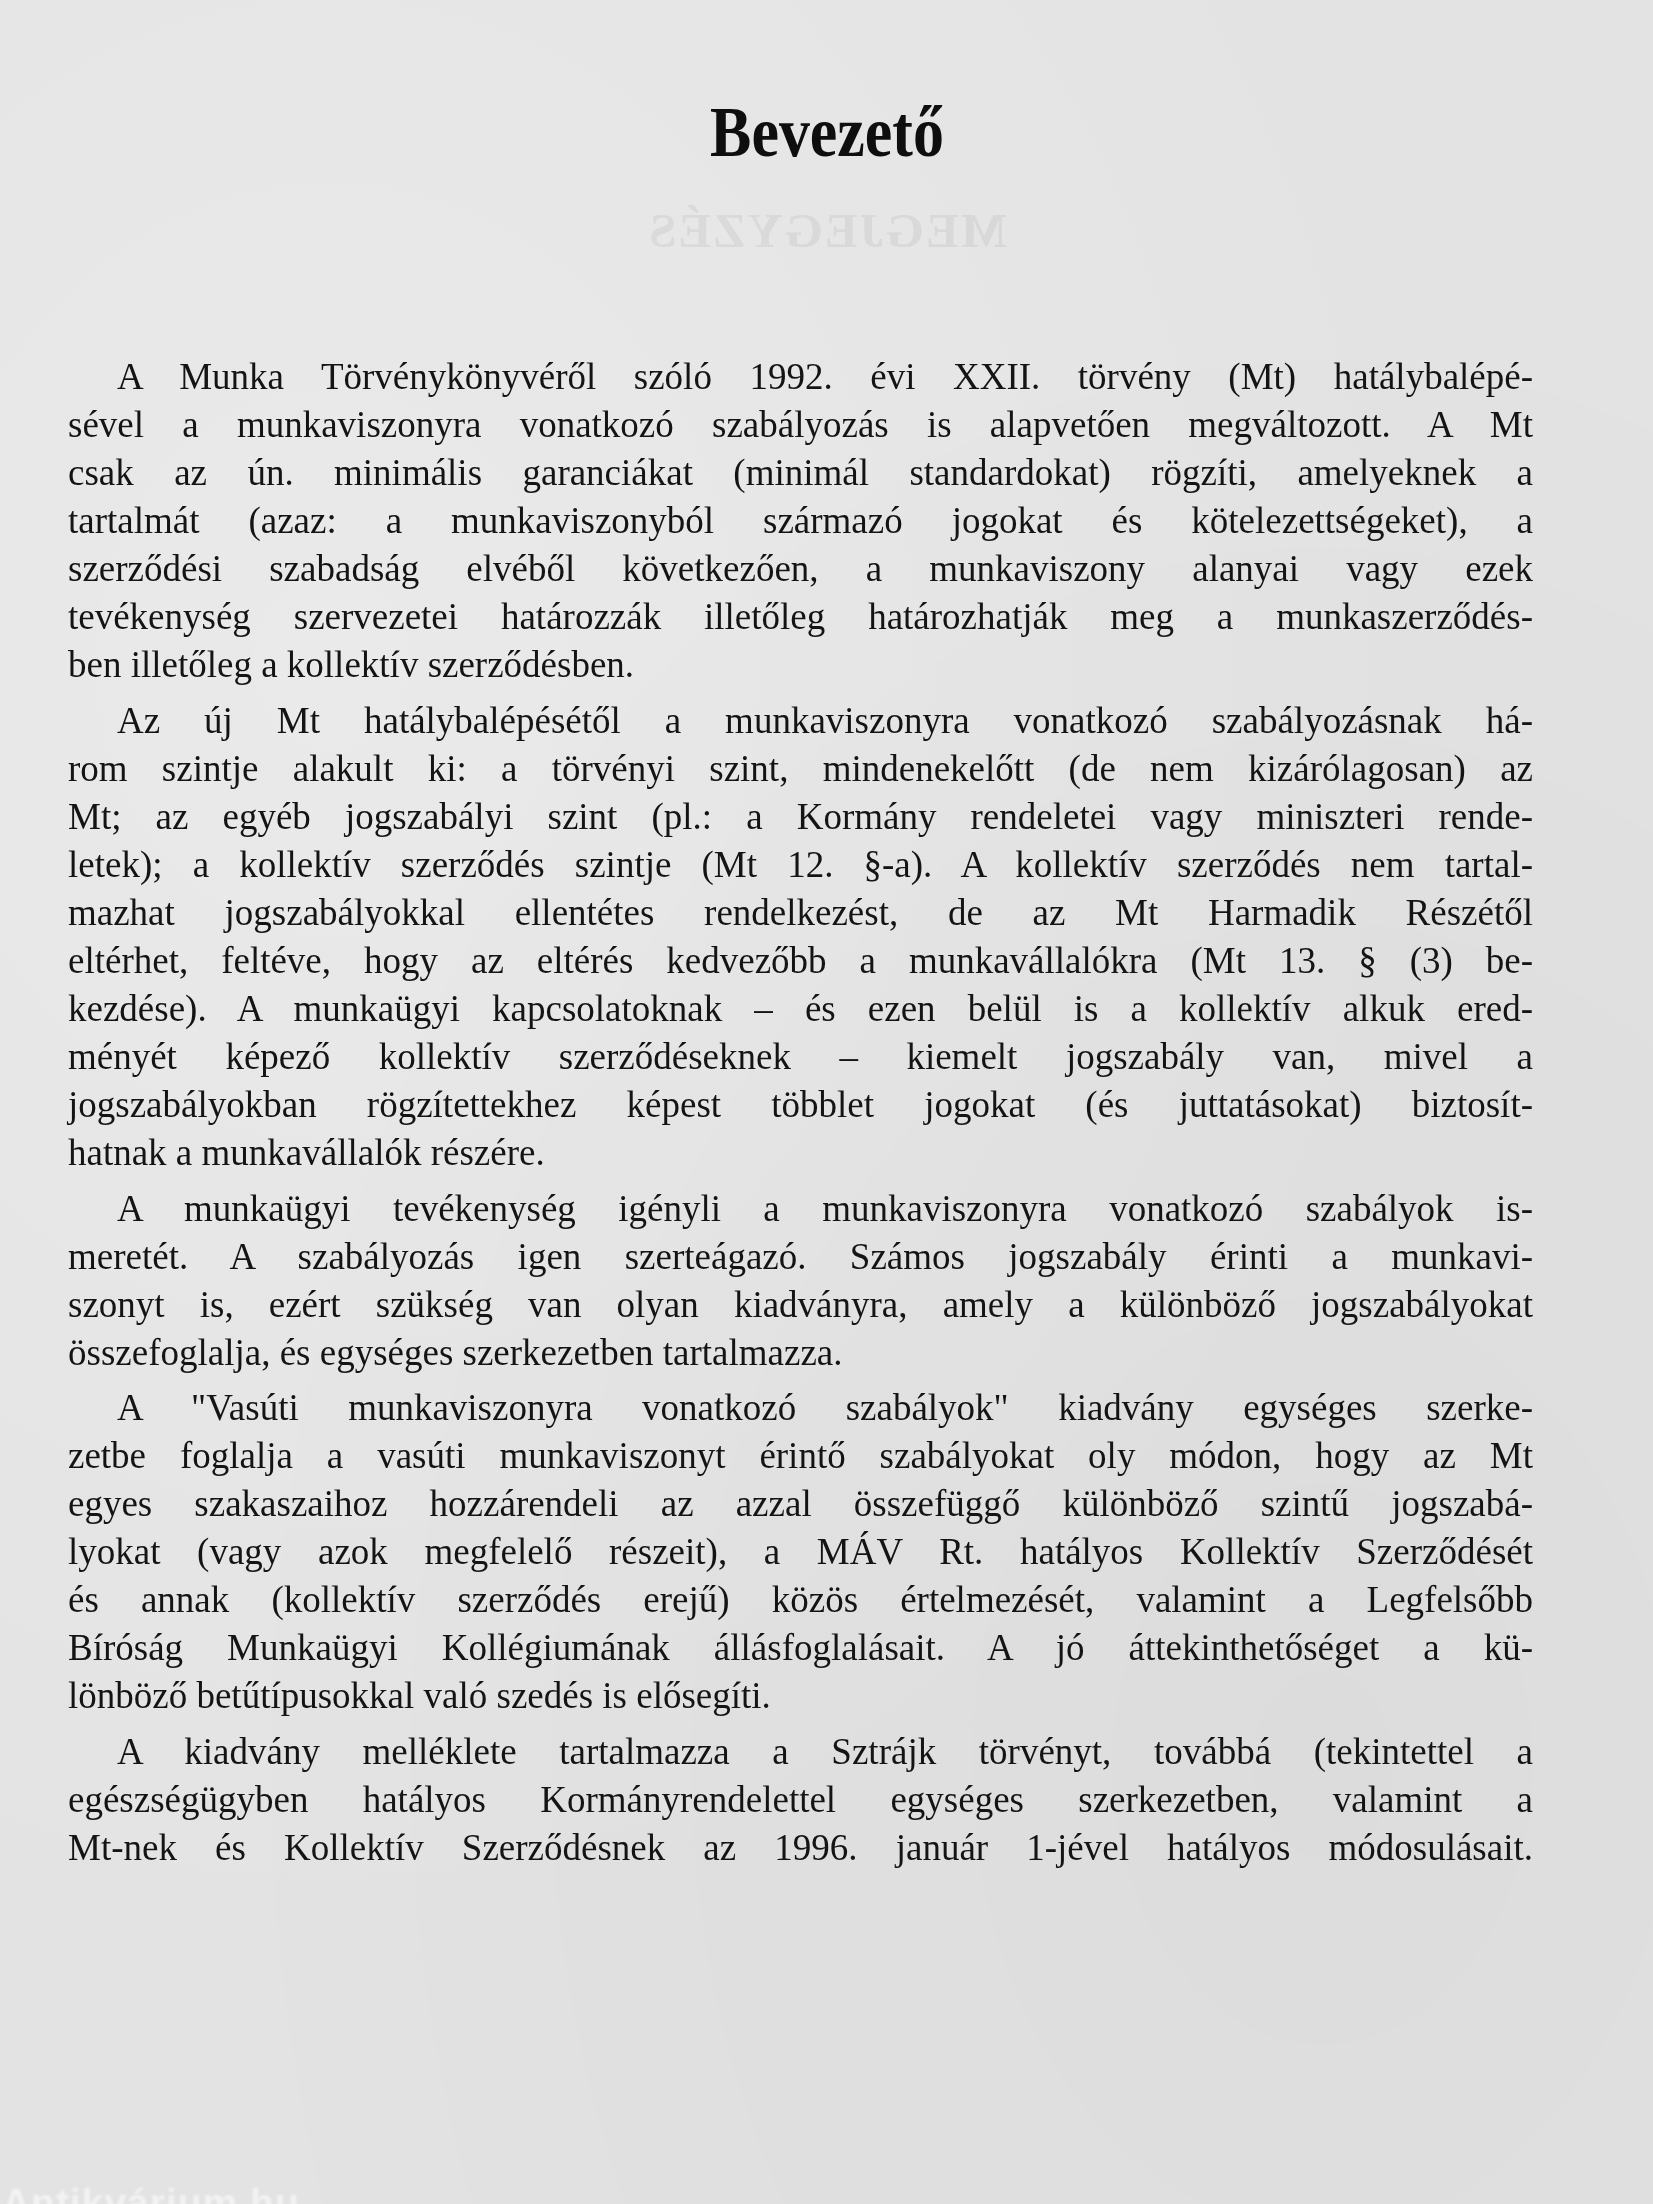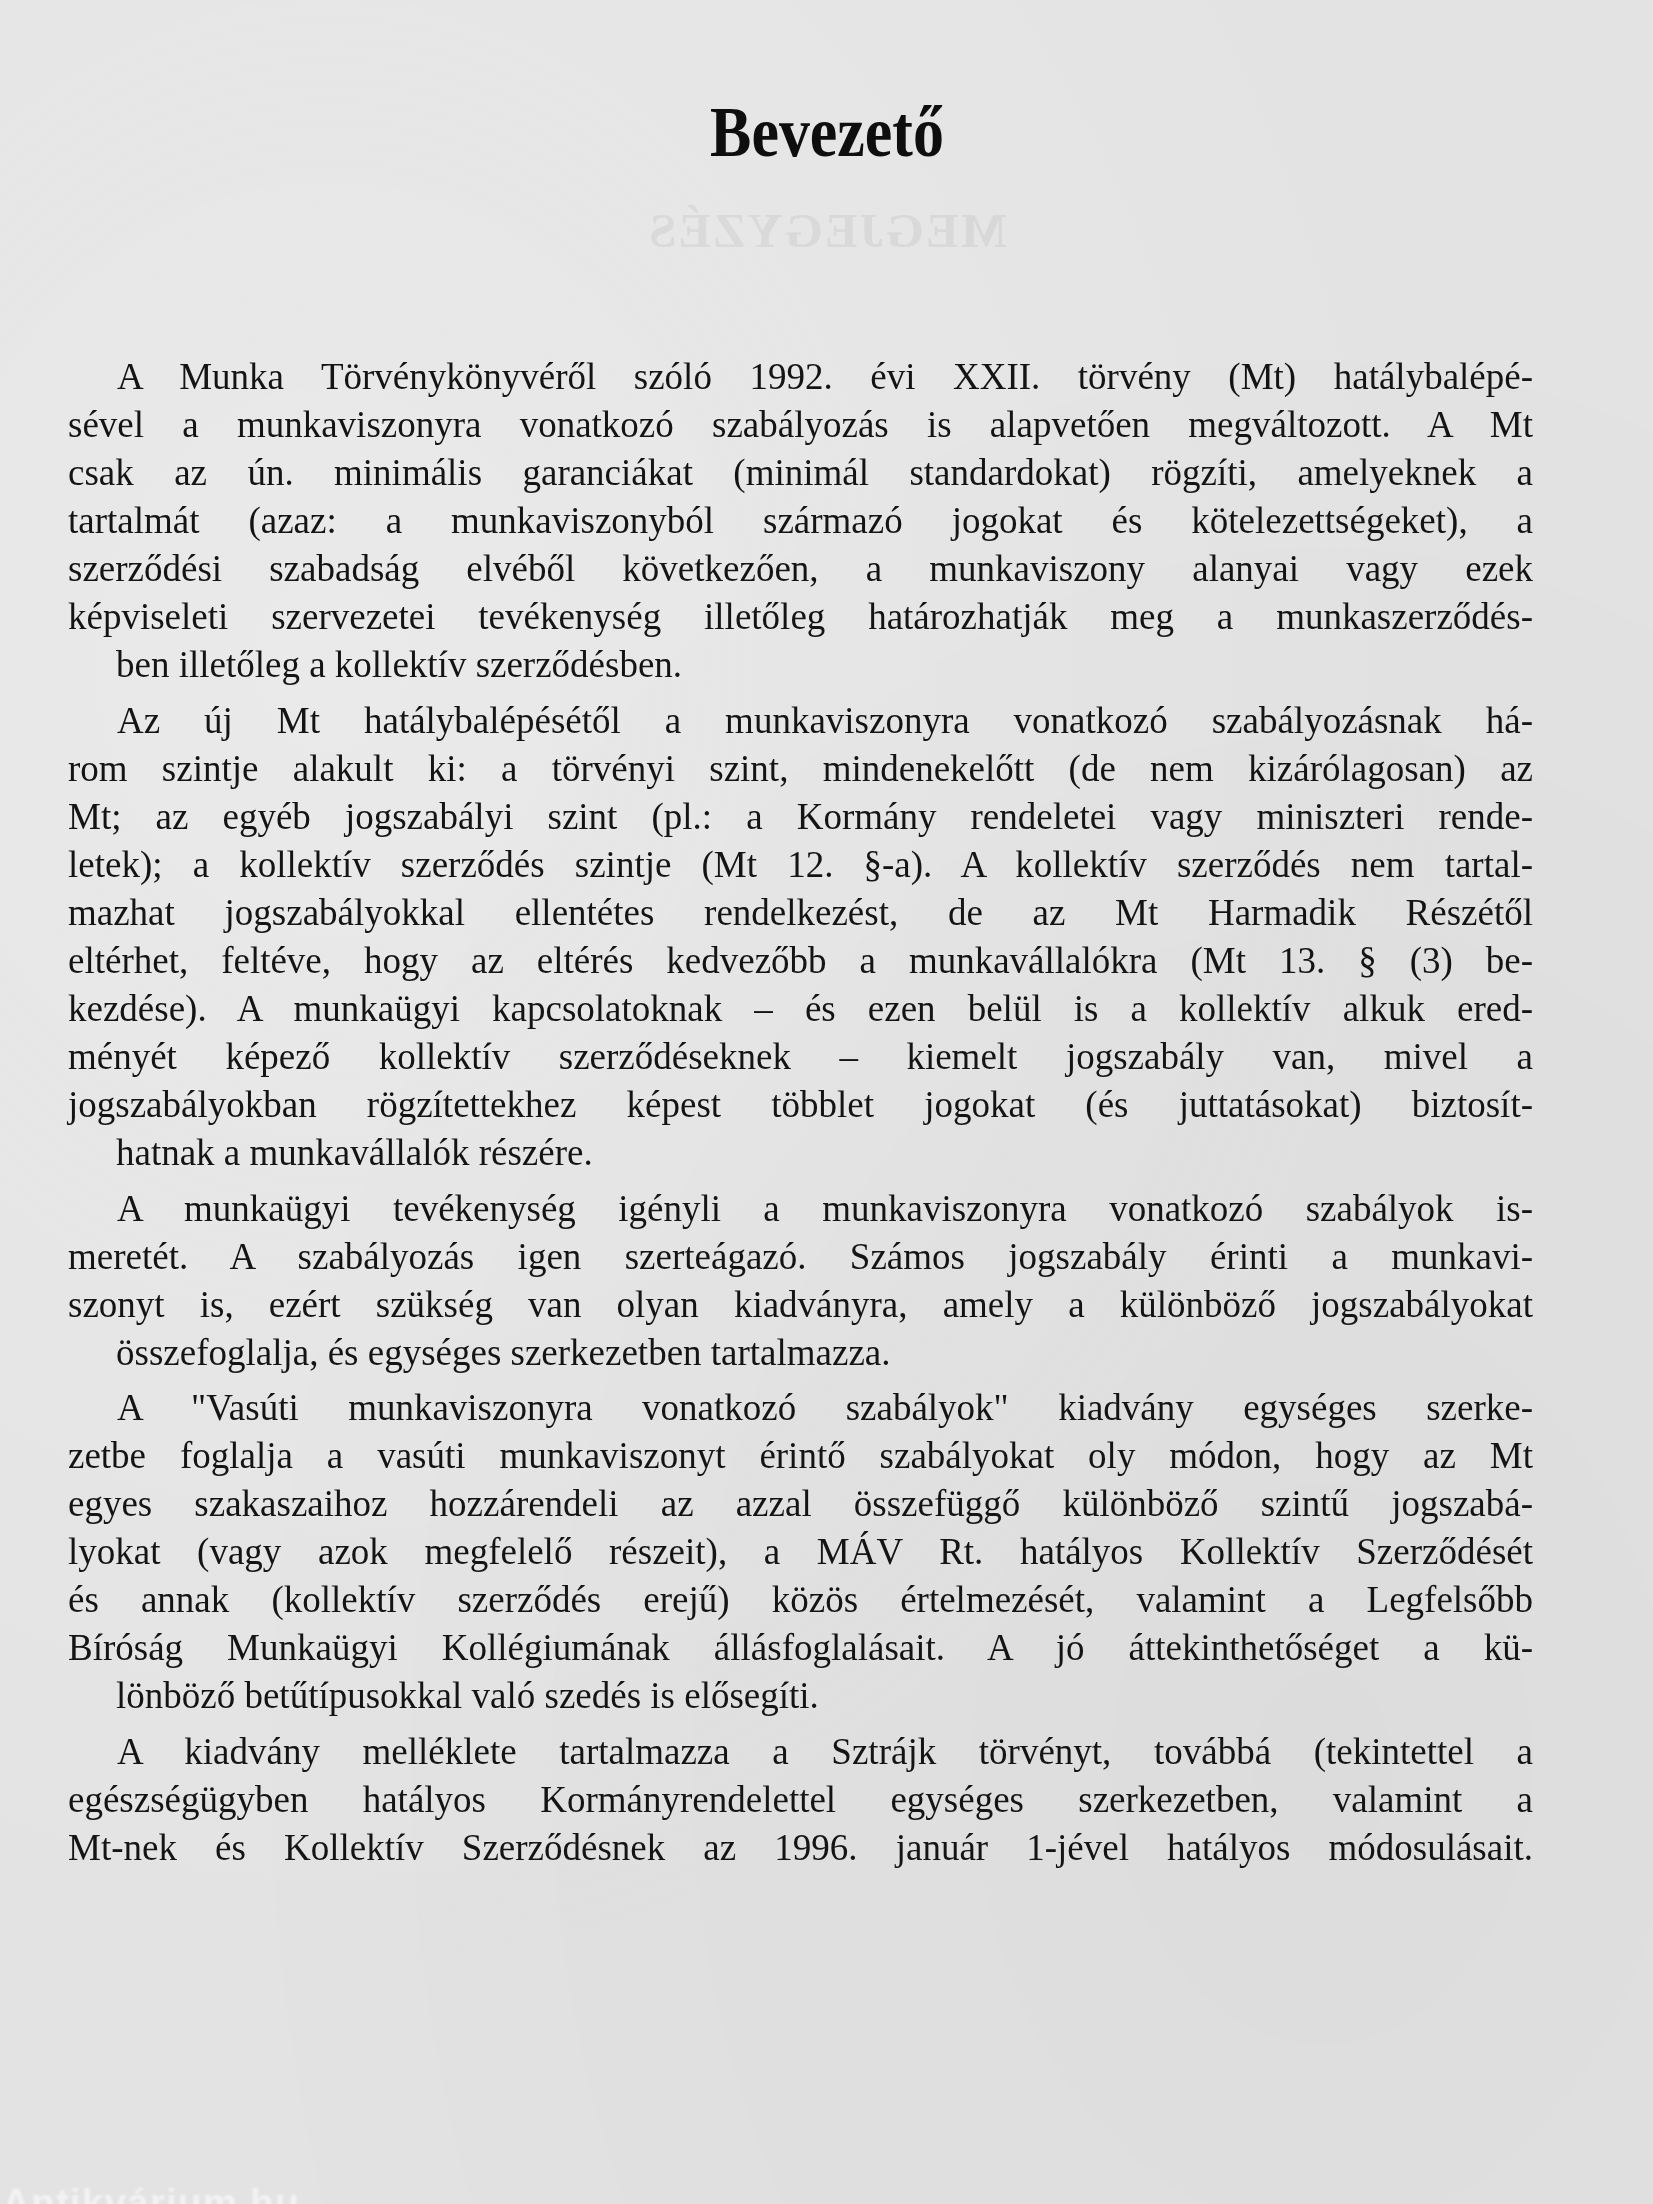--- a/index.html
+++ b/index.html
@@ -67,21 +67,20 @@
       white-space: nowrap;
       text-align: justify;
       text-align-last: justify;
       transform: scaleX(1);
     }
     .line.indent {
       padding-left: 49px;
     }
     .line.last {
       text-align-last: left;
-      margin-left: 48px;
     }
     .watermark {
       position: absolute;
       left: 1.9px;
       top: 2181px;
       font-family: "Liberation Sans", sans-serif;
       font-weight: bold;
       font-size: 39px;
       color: rgba(255,255,255,0.55);
       filter: blur(1.2px);
@@ -97,21 +96,21 @@
   <h1 class="title">Bevezető</h1>
 
   <div class="body-text">
 
     <div class="para">
       <span class="line indent">A Munka Törvénykönyvéről szóló 1992. évi XXII. törvény (Mt) hatálybalépé-</span>
       <span class="line">sével a munkaviszonyra vonatkozó szabályozás is alapvetően megváltozott. A Mt</span>
       <span class="line">csak az ún. minimális garanciákat (minimál standardokat) rögzíti, amelyeknek a</span>
       <span class="line">tartalmát (azaz: a munkaviszonyból származó jogokat és kötelezettségeket), a</span>
       <span class="line">szerződési szabadság elvéből következően, a munkaviszony alanyai vagy ezek</span>
-      <span class="line">képviseleti szervezetei tevékenység illetőleg határozhatják meg a munkaszerződés-</span>
+      <span class="line">tevékenység szervezetei határozzák illetőleg határozhatják meg a munkaszerződés-</span>
       <span class="line last">ben illetőleg a kollektív szerződésben.</span>
     </div>
 
     <div class="para">
       <span class="line indent">Az új Mt hatálybalépésétől a munkaviszonyra vonatkozó szabályozásnak há-</span>
       <span class="line">rom szintje alakult ki: a törvényi szint, mindenekelőtt (de nem kizárólagosan) az</span>
       <span class="line">Mt; az egyéb jogszabályi szint (pl.: a Kormány rendeletei vagy miniszteri rende-</span>
       <span class="line">letek); a kollektív szerződés szintje (Mt 12. §-a). A kollektív szerződés nem tartal-</span>
       <span class="line">mazhat jogszabályokkal ellentétes rendelkezést, de az Mt Harmadik Részétől</span>
       <span class="line">eltérhet, feltéve, hogy az eltérés kedvezőbb a munkavállalókra (Mt 13. § (3) be-</span>

